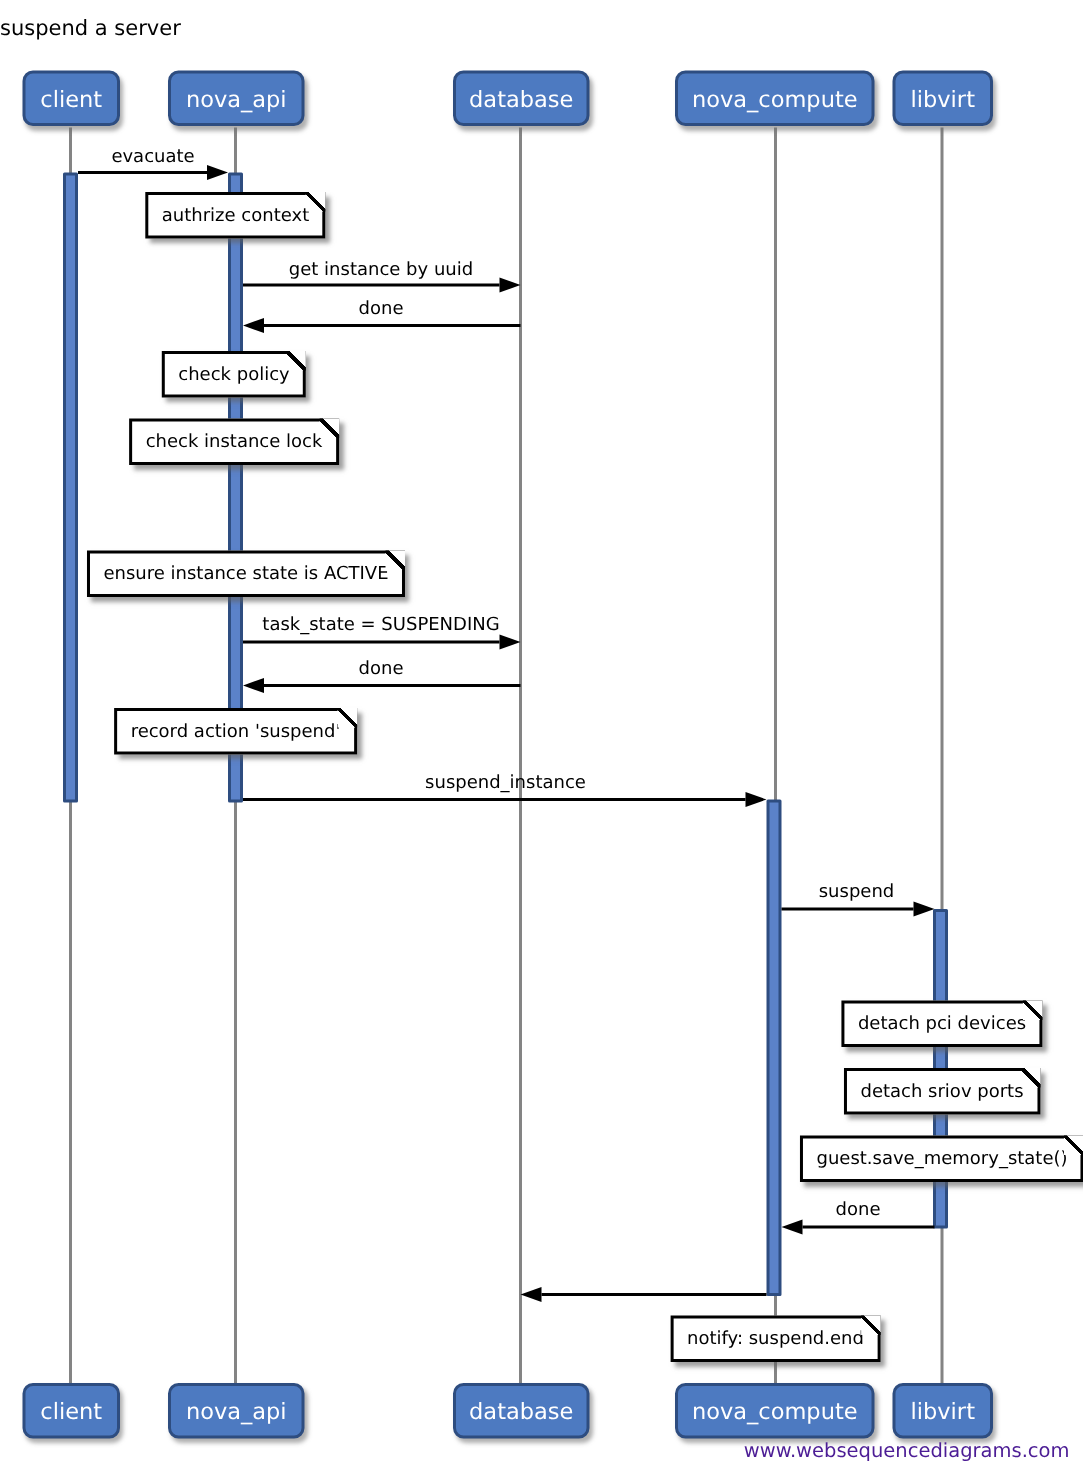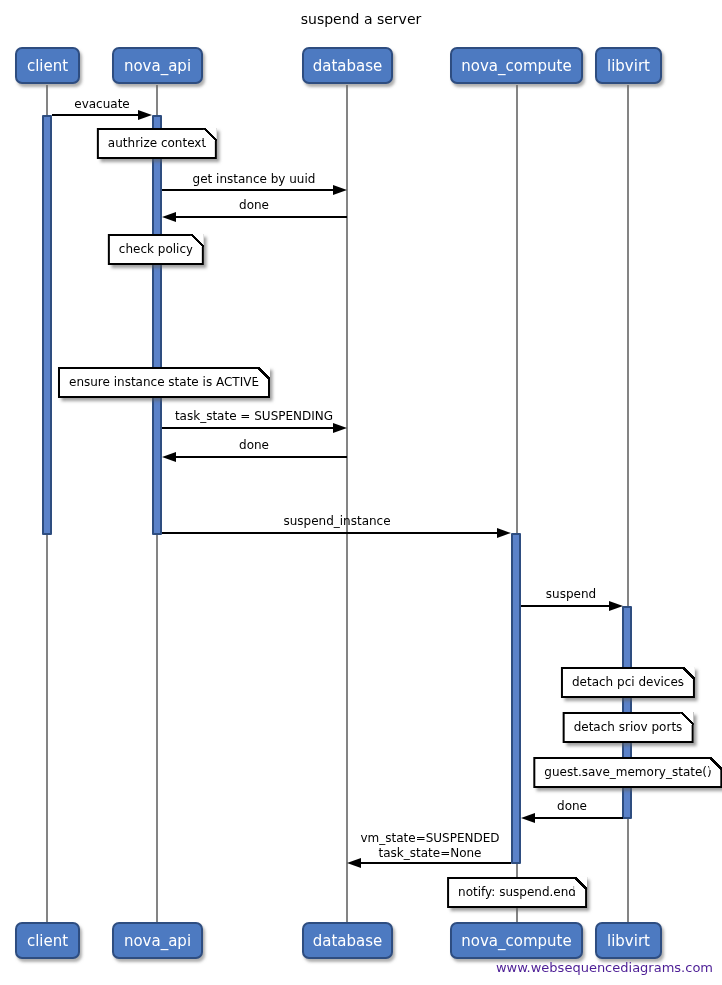--- a/index.html
+++ b/index.html
@@ -2,21 +2,21 @@
 <html style="--actor-fill: #4d7ac1; --actor-border: #2e4d80; --activation-fill: #5b82c9; --lifeline: #848484; --arrow: #000000; --note-bg: #ffffff;"><head>
 <meta charset="utf-8">
 <style>
   :root{
     --actor-fill:#4d7ac1; --actor-border:#2e4d80; --activation-fill:#5b82c9;
     --lifeline:#848484; --arrow:#000000; --note-bg:#ffffff;
   }
   html,body{margin:0;padding:0;background:#fff;}
   .canvas{position:relative;width:722px;height:985px;background:#fff;overflow:hidden;
           font-family:"DejaVu Sans","Liberation Sans",sans-serif;color:#000;}
-  .title{position:absolute;left:0;right:0;top:11px;text-align:center;font-size:14px;}
+  .title{position:absolute;left:0;right:0;top:11px;text-align:left;font-size:14px;}
   .lifeline{position:absolute;top:85px;height:838px;width:2px;background:var(--lifeline);}
   .actor{position:absolute;height:37px;box-sizing:border-box;border-radius:7px;
          background:var(--actor-fill);border:2px solid var(--actor-border);
          box-shadow:2px 3px 3px rgba(110,110,110,.55);
          color:#fff;font-size:15px;display:flex;align-items:center;justify-content:center;}
   .activation{position:absolute;width:10px;box-sizing:border-box;border-radius:1px;
               background:var(--activation-fill);border:2px solid var(--actor-border);}
   .mline{position:absolute;height:2px;background:var(--arrow);}
   .ahr{position:absolute;width:0;height:0;border-top:5px solid transparent;
        border-bottom:5px solid transparent;border-left:14px solid var(--arrow);}
@@ -80,28 +80,28 @@
   <div class="ahr" style="left:497px;top:528px"></div>
 
   <div class="mlabel" style="left:571px;top:587px">suspend</div>
   <div class="mline" style="left:521px;top:605px;width:88px"></div>
   <div class="ahr" style="left:609px;top:601px"></div>
 
   <div class="mlabel" style="left:572px;top:799px">done</div>
   <div class="mline" style="left:535px;top:817px;width:88px"></div>
   <div class="ahl" style="left:521px;top:813px"></div>
 
-  <div class="mlabel" style="left:430px;top:831px">vm_state=SUSPENDED
-task_state=None</div>
   <div class="mline" style="left:361px;top:862px;width:150px"></div>
   <div class="ahl" style="left:347px;top:858px"></div>
 
   <div class="note" style="left:157px;top:128px">authrize context</div>
   <div class="note" style="left:156px;top:234px">check policy</div>
+  <div class="note" style="left:156px;top:279px">check instance lock</div>
   <div class="note" style="left:164px;top:367px">ensure instance state is ACTIVE</div>
+  <div class="note" style="left:157px;top:472px">record action 'suspend'</div>
   <div class="note" style="left:628px;top:667px">detach pci devices</div>
   <div class="note" style="left:628px;top:712px">detach sriov ports</div>
   <div class="note" style="left:628px;top:757px">guest.save_memory_state()</div>
   <div class="note" style="left:517px;top:877px">notify: suspend.end</div>
 
   <div class="actor" style="left:15px;top:922px;width:65px">client</div>
   <div class="actor" style="left:112px;top:922px;width:91px">nova_api</div>
   <div class="actor" style="left:302px;top:922px;width:91px">database</div>
   <div class="actor" style="left:450px;top:922px;width:133px">nova_compute</div>
   <div class="actor" style="left:595px;top:922px;width:67px">libvirt</div>

